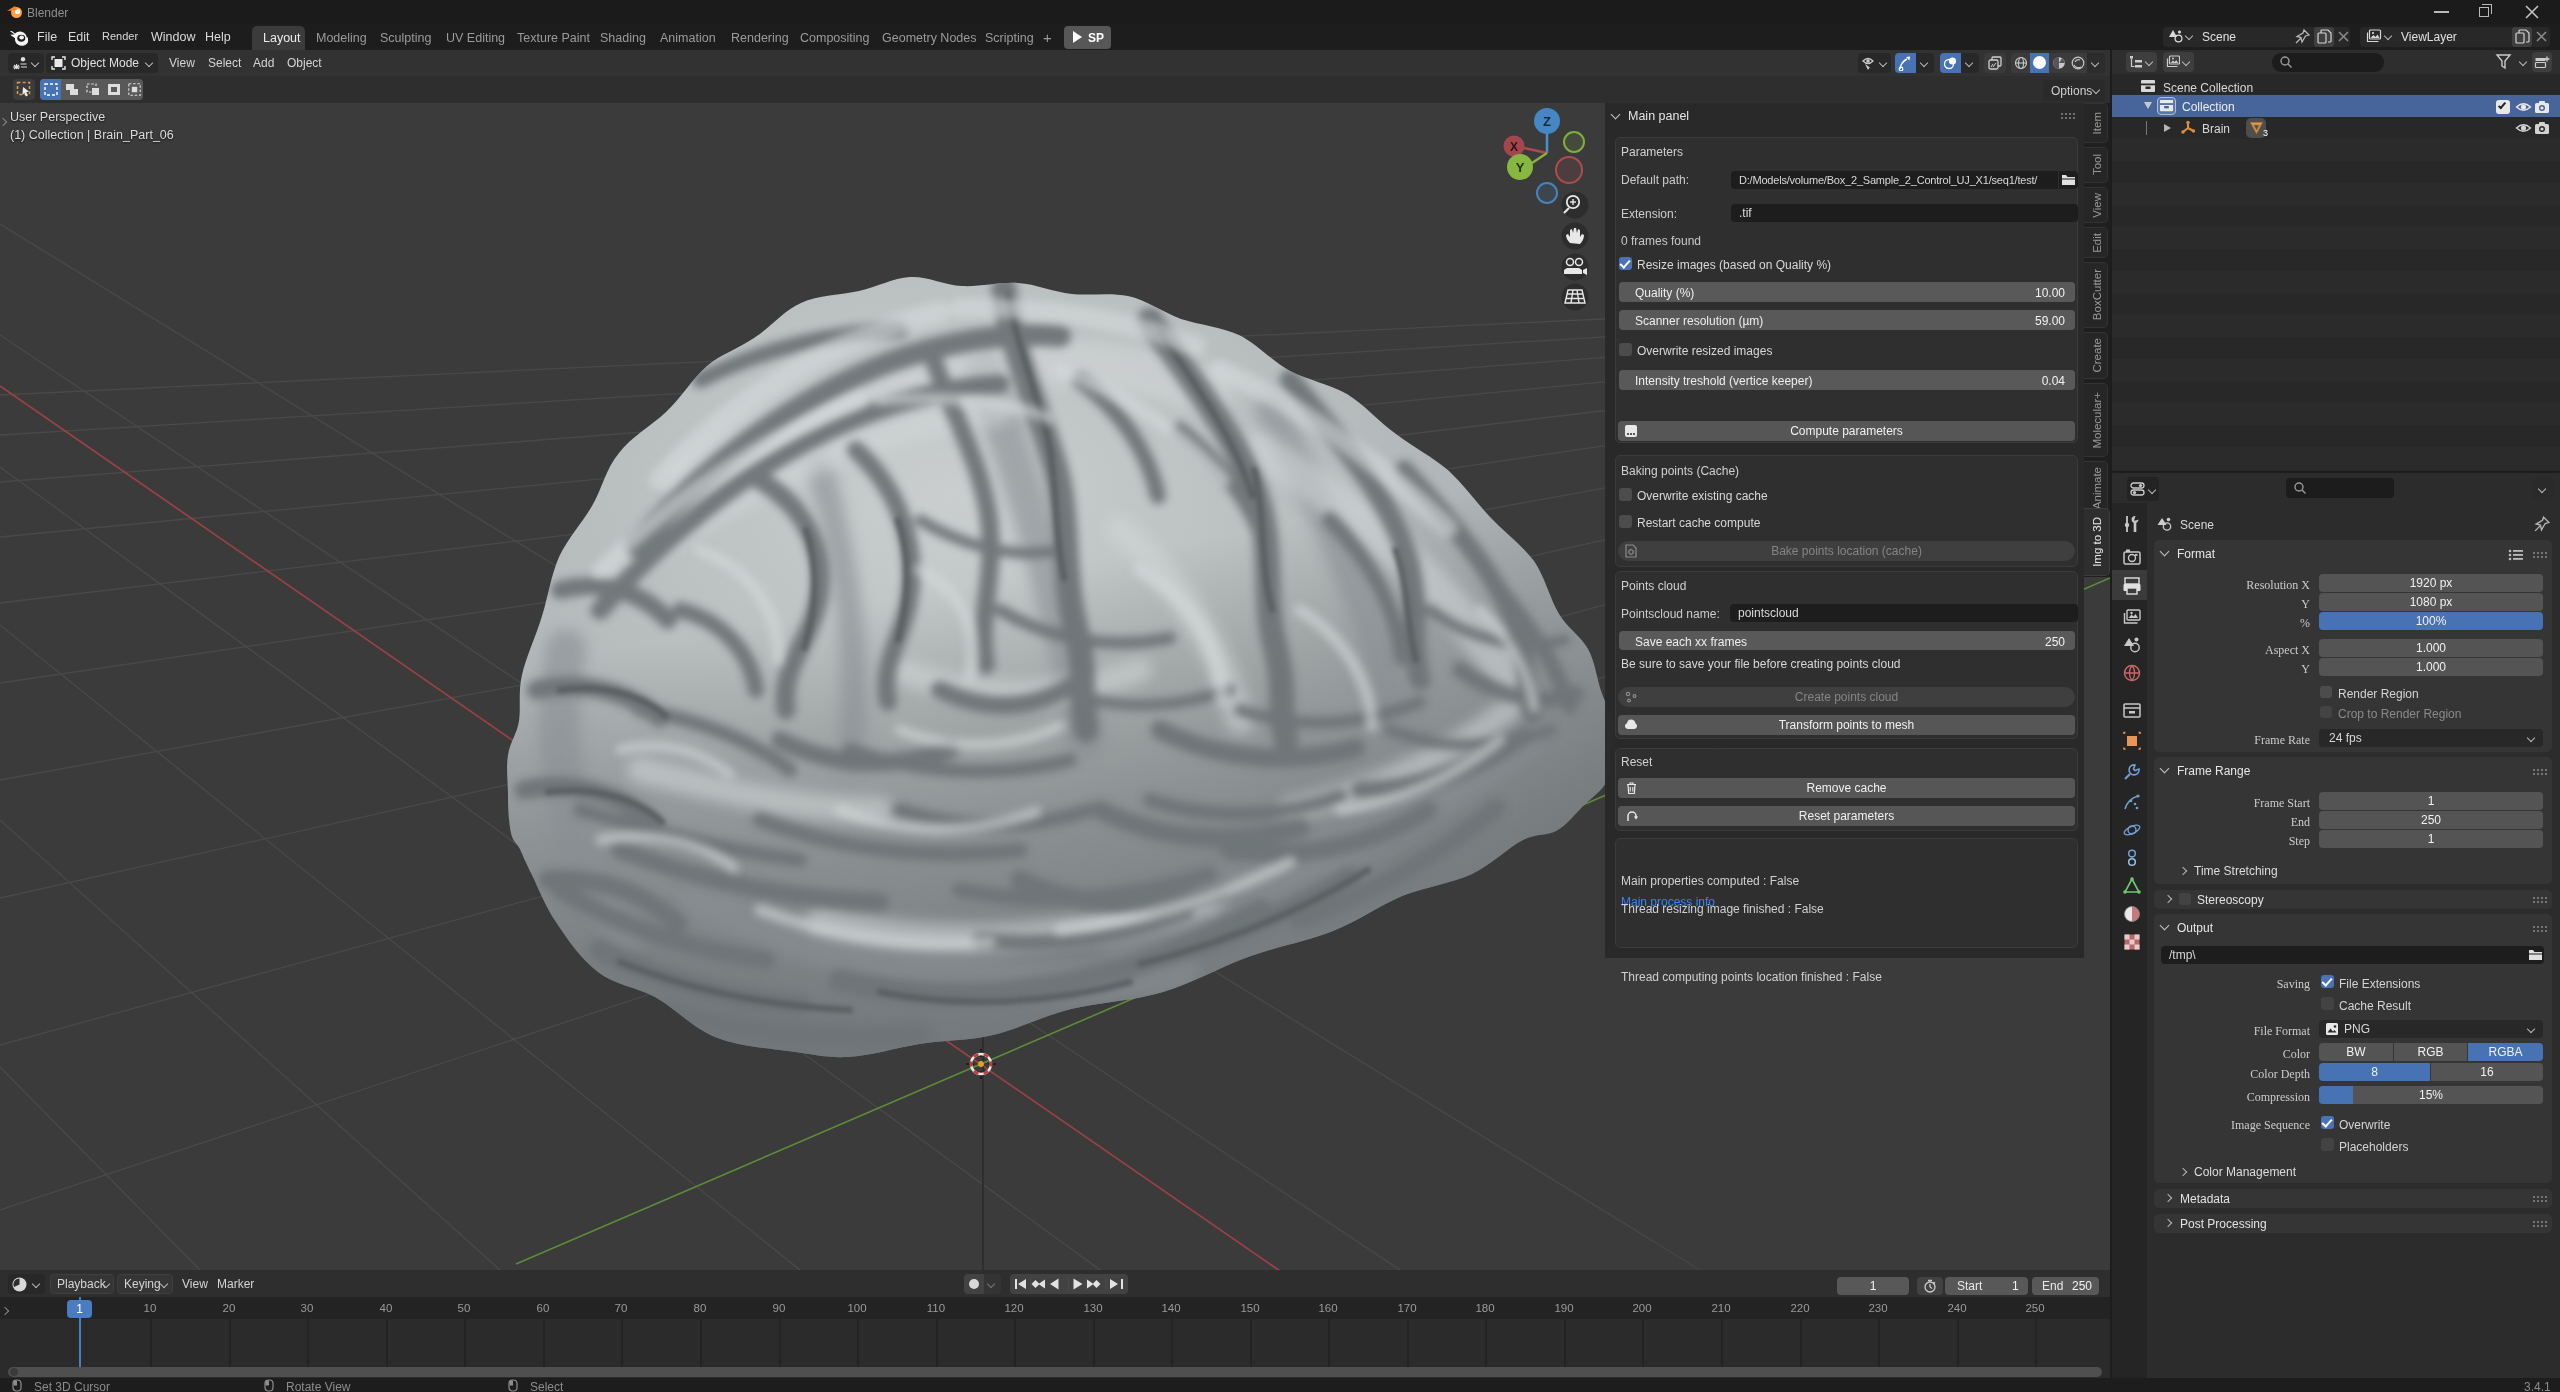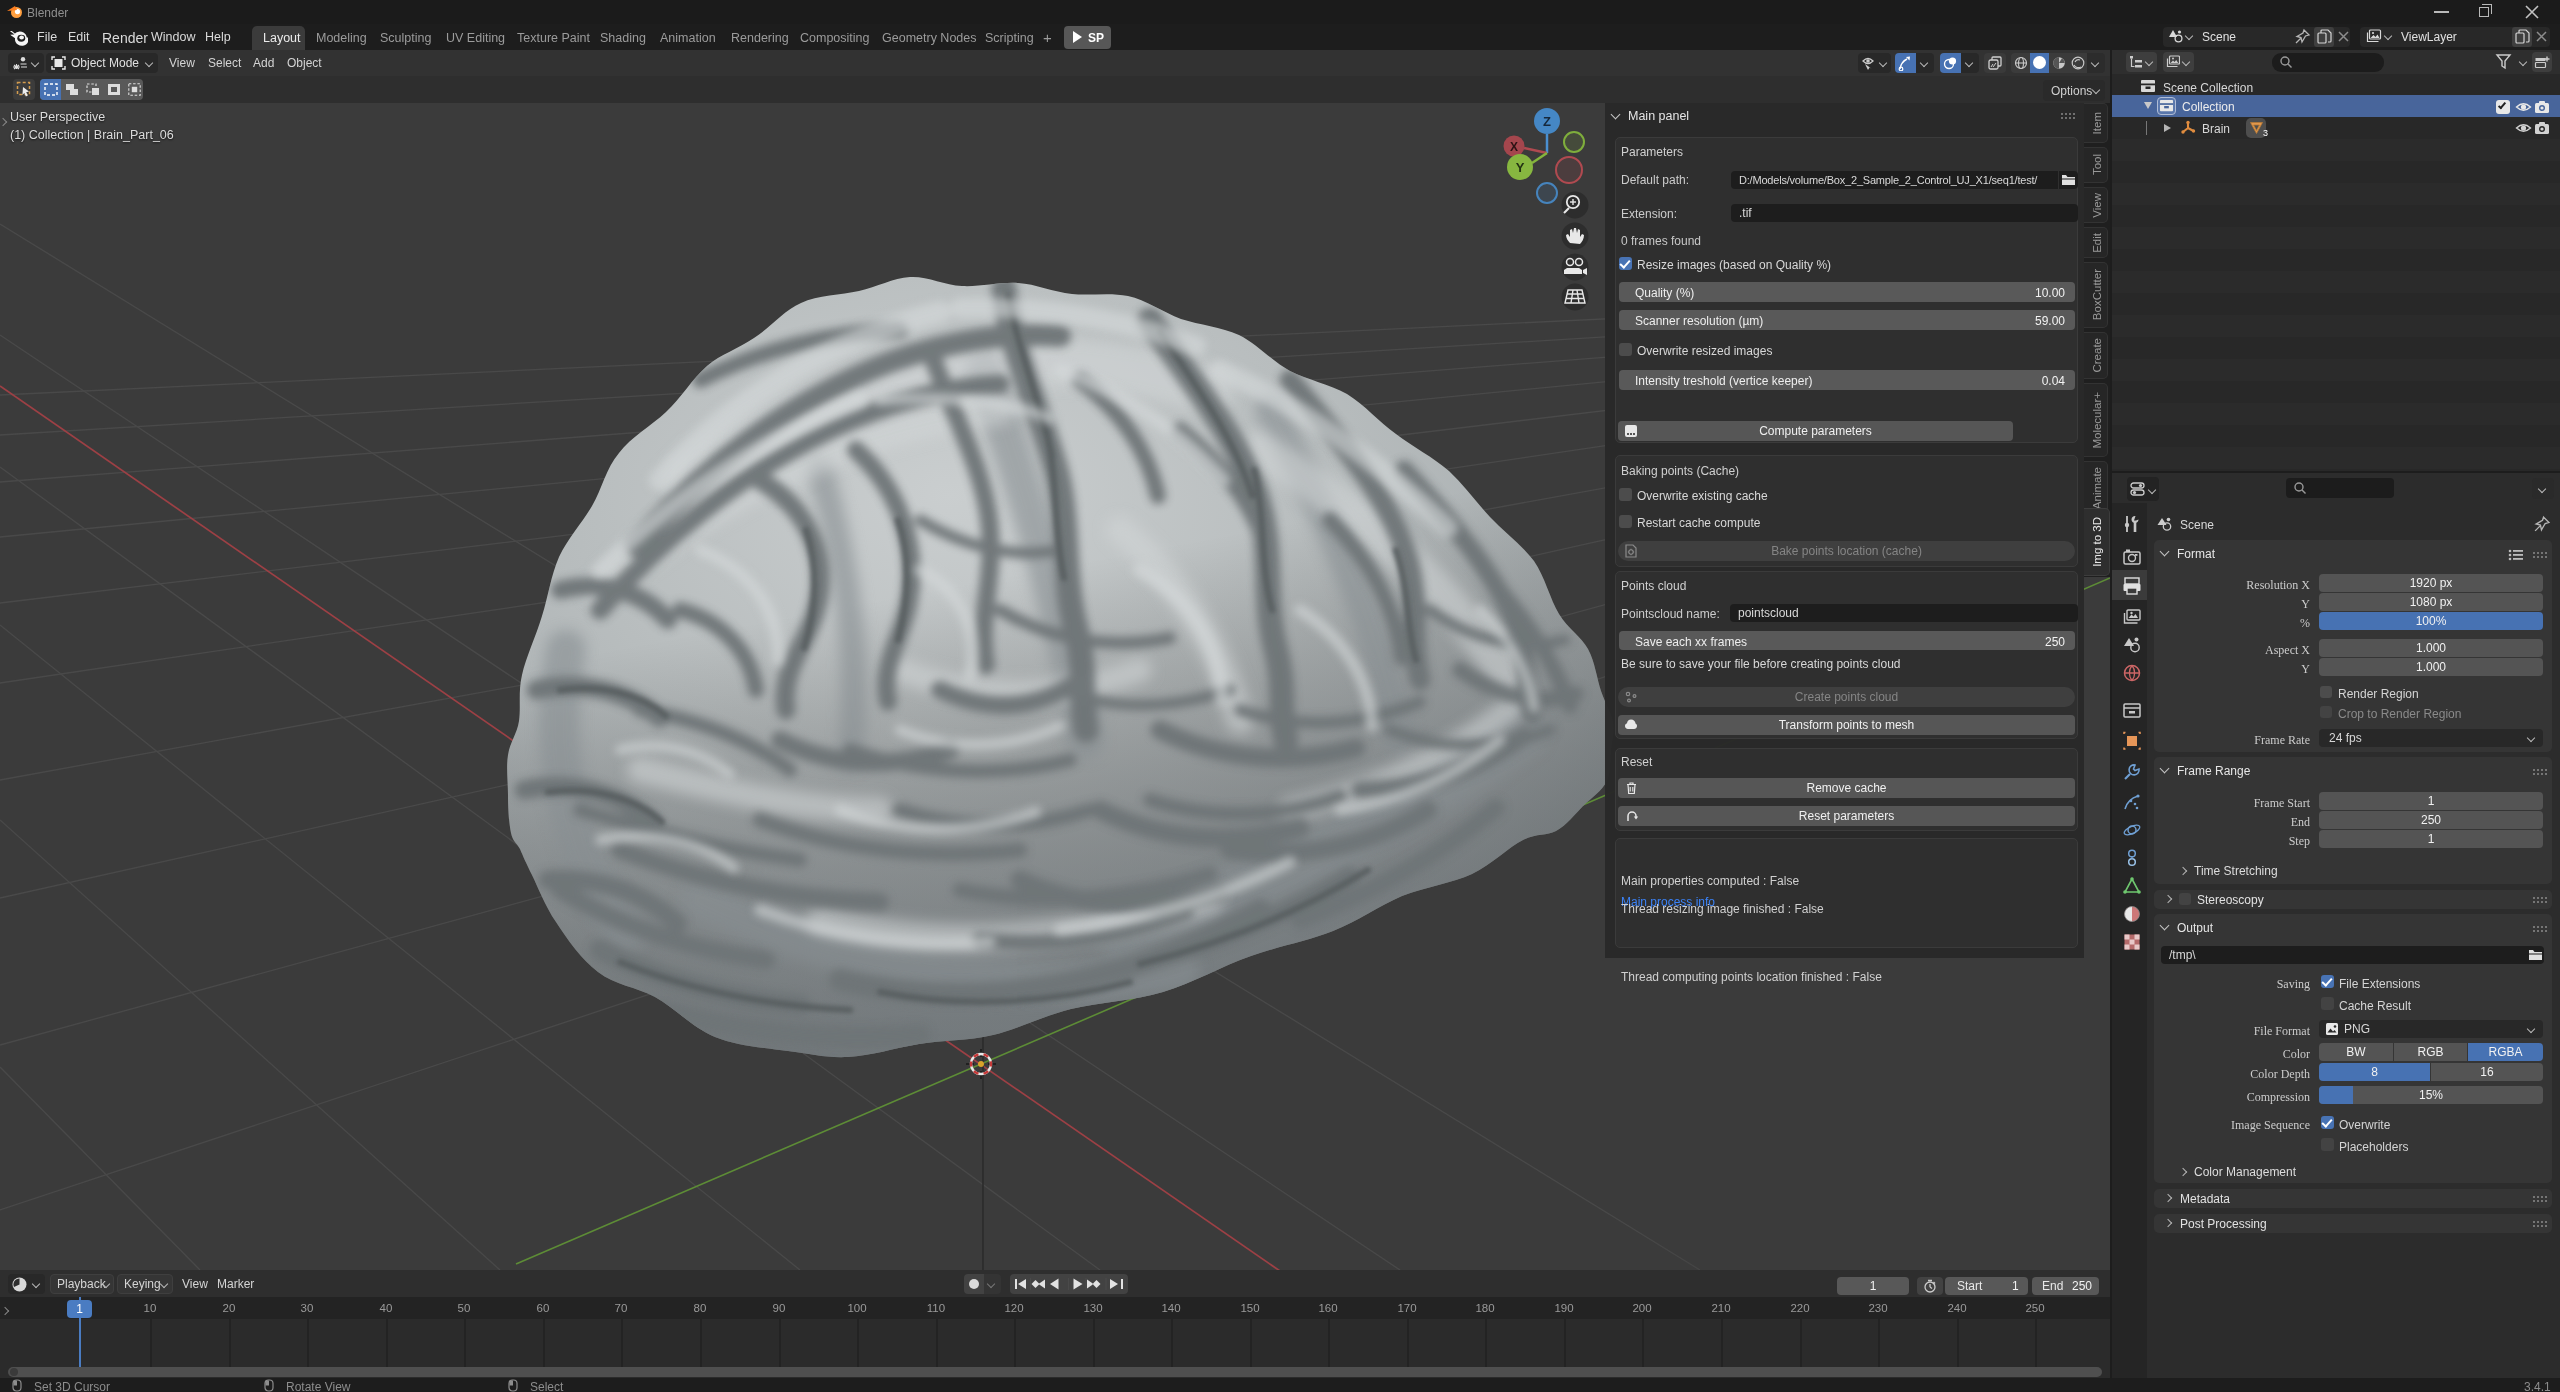--- a/index.html
+++ b/index.html
@@ -44,21 +44,21 @@
     </svg>
 
 <div class="abs" style="left:0;top:24px;width:2560px;height:26px;background:#1d1d1d;"></div>
 <svg class="abs" style="left:9px;top:29px;" width="19" height="17" viewBox="0 0 22 18">
       <path d="M20.6 9.1c-.3-2.5-1.7-4.5-3.8-5.8-1.6-1-3.6-1.4-5.5-1.1-1.7.2-3.3 1-4.5 2.1L3.3 1.6 1 1.5l5.3 4.1-4.9.1c0 0 2.8 2.2 2.8 2.2l2.8 2.1c-.1.5-.1 1-.1 1.5.2 2.3 1.5 4.4 3.4 5.7 2 1.4 4.6 1.8 7 1.1 2.4-.8 4.3-2.6 5-5 .4-1.3.5-2.8.3-4.2z" fill="#f5f5f5"></path>
       <ellipse cx="14.2" cy="9.8" rx="4.6" ry="4" fill="#1d1d1d"></ellipse>
       <ellipse cx="14.6" cy="9" rx="2.7" ry="2.3" fill="#f5f5f5"></ellipse>
     </svg>
 <div class="t" style="left:37px;top:31px;color:#dadada;font-size:12.5px;">File</div>
 <div class="t" style="left:68px;top:31px;color:#dadada;font-size:12.5px;">Edit</div>
-<div class="t" style="left:102px;top:31px;color:#dadada;font-size:14px;">Render</div>
+<div class="t" style="left:102px;top:31px;color:#dadada;font-size:11px;">Render</div>
 <div class="t" style="left:151px;top:31px;color:#dadada;font-size:12.5px;">Window</div>
 <div class="t" style="left:205px;top:31px;color:#dadada;font-size:12.5px;">Help</div>
 <div class="abs" style="left:252px;top:26px;width:53px;height:24px;background:#3b3b3b;border-radius:5px 5px 0 0;"></div>
 <div class="t" style="left:263px;top:32px;color:#ececec;font-size:12.5px;">Layout</div>
 <div class="t" style="left:316px;top:32px;color:#9b9b9b;font-size:12.5px;">Modeling</div>
 <div class="t" style="left:380px;top:32px;color:#9b9b9b;font-size:12.5px;">Sculpting</div>
 <div class="t" style="left:446px;top:32px;color:#9b9b9b;font-size:12.5px;">UV Editing</div>
 <div class="t" style="left:517px;top:32px;color:#9b9b9b;font-size:12.5px;">Texture Paint</div>
 <div class="t" style="left:600px;top:32px;color:#9b9b9b;font-size:12.5px;">Shading</div>
 <div class="t" style="left:660px;top:32px;color:#9b9b9b;font-size:12.5px;">Animation</div>
@@ -438,21 +438,21 @@
 <div class="slider" style="left:1619px;top:310px;width:456px;">
       <span class="l">Scanner resolution (µm)</span>
       <span class="r">59.00</span>
     </div>
 <div class="cb" style="left:1619px;top:343px;"></div>
 <div class="t" style="left:1637px;top:345px;color:#d8d8d8;">Overwrite resized images</div>
 <div class="slider" style="left:1619px;top:370px;width:456px;">
       <span class="l">Intensity treshold (vertice keeper)</span>
       <span class="r">0.04</span>
     </div>
-<div class="btn" style="left:1618px;top:421px;width:395px;">Compute parameters</div>
+<div class="btn" style="left:1618px;top:421px;width:457px;">Compute parameters</div>
 <svg class="abs" style="left:1624px;top:424px;" width="14" height="14" viewBox="0 0 14 14">
       <rect x="1" y="1" width="12" height="12" rx="2" fill="#e8e8e8"></rect>
       <rect x="3" y="9" width="2" height="2" fill="#565656"></rect>
       <rect x="6" y="9" width="2" height="2" fill="#565656"></rect>
       <rect x="9" y="9" width="2" height="2" fill="#565656"></rect>
     </svg>
 <div class="box" style="left:1615px;top:455px;width:463px;height:112px;"></div>
 <div class="t" style="left:1621px;top:465px;color:#d0d0d0;">Baking points (Cache)</div>
 <div class="cb" style="left:1619px;top:488px;"></div>
 <div class="t" style="left:1637px;top:490px;color:#d8d8d8;">Overwrite existing cache</div>

